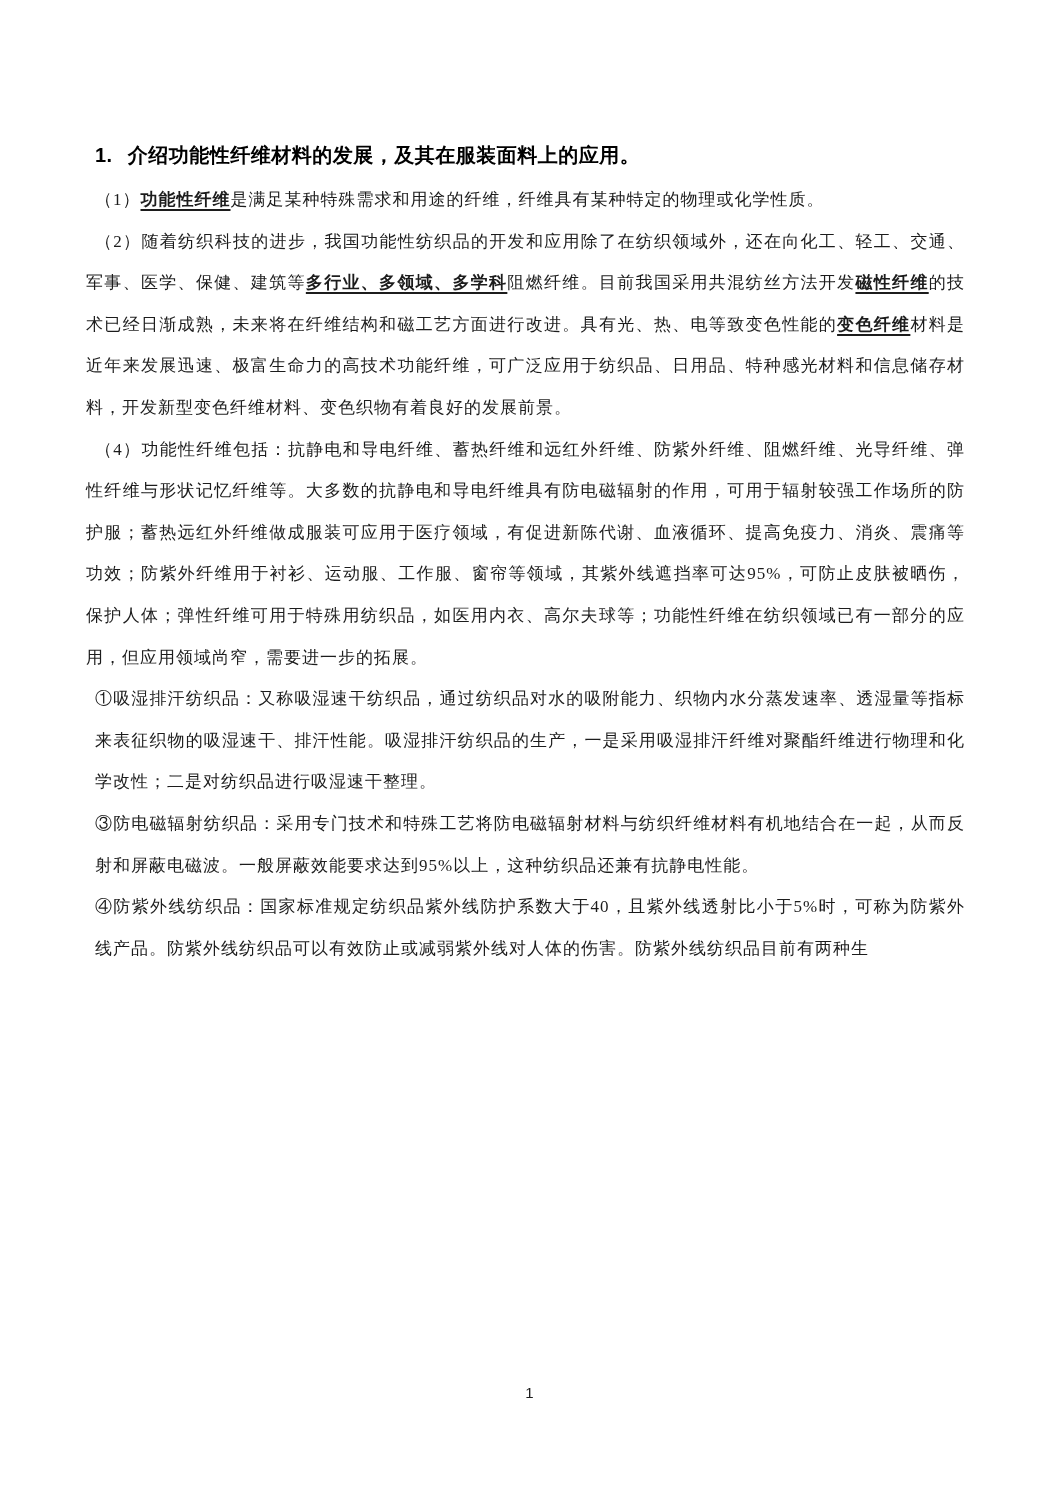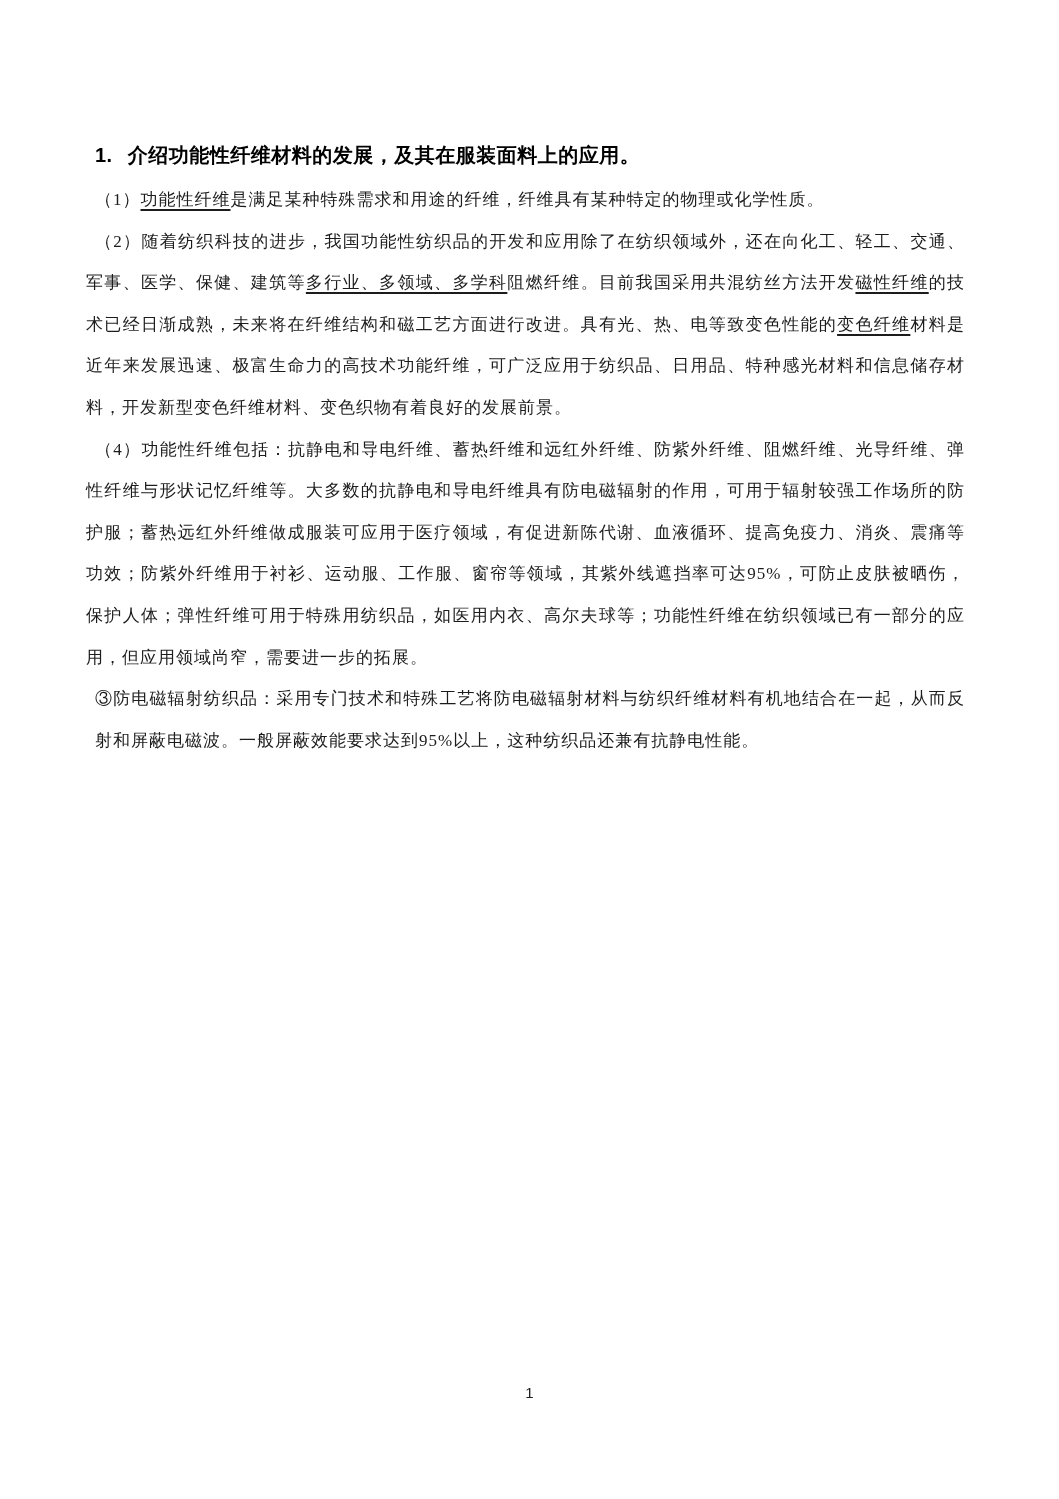--- a/index.html
+++ b/index.html
@@ -43,21 +43,21 @@
     text-justify: inter-ideograph;
     word-break: break-all;
   }
   .indent-first {
     text-indent: 9px;
   }
   .indent-all {
     padding-left: 9px;
   }
   .bu {
-    font-weight: 400;
+    font-weight: 700;
     text-decoration: underline;
     text-underline-offset: 4px;
     text-decoration-thickness: 1.5px;
   }
   .page-number {
     position: absolute;
     top: 1384px;
     left: 0;
     width: 1059px;
     text-align: center;
@@ -73,20 +73,22 @@
 
   <h1 class="doc-title"><span class="title-num">1.</span><span>介绍功能性纤维材料的发展，及其在服装面料上的应用。</span></h1>
 
   <p class="para indent-first"><span>（1）</span><span class="bu">功能性纤维</span><span>是满足某种特殊需求和用途的纤维，纤维具有某种特定的物理或化学性质。</span></p>
 
   <p class="para indent-first"><span>（2）随着纺织科技的进步，我国功能性纺织品的开发和应用除了在纺织领域外，还在向化工、轻工、交通、军事、医学、保健、建筑等</span><span class="bu">多行业、多领域、多学科</span><span>阻燃纤维。目前我国采用共混纺丝方法开发</span><span class="bu">磁性纤维</span><span>的技术已经日渐成熟，未来将在纤维结构和磁工艺方面进行改进。具有光、热、电等致变色性能的</span><span class="bu">变色纤维</span><span>材料是近年来发展迅速、极富生命力的高技术功能纤维，可广泛应用于纺织品、日用品、特种感光材料和信息储存材料，开发新型变色纤维材料、变色织物有着良好的发展前景。</span></p>
 
 
   <p class="para indent-first"><span>（4）功能性纤维包括：抗静电和导电纤维、蓄热纤维和远红外纤维、防紫外纤维、阻燃纤维、光导纤维、弹性纤维与形状记忆纤维等。大多数的抗静电和导电纤维具有防电磁辐射的作用，可用于辐射较强工作场所的防护服；蓄热远红外纤维做成服装可应用于医疗领域，有促进新陈代谢、血液循环、提高免疫力、消炎、震痛等功效；防紫外纤维用于衬衫、运动服、工作服、窗帘等领域，其紫外线遮挡率可达95%，可防止皮肤被晒伤，保护人体；弹性纤维可用于特殊用纺织品，如医用内衣、高尔夫球等；功能性纤维在纺织领域已有一部分的应用，但应用领域尚窄，需要进一步的拓展。</span></p>
 
+  <p class="para indent-all"><span>①吸湿排汗纺织品：又称吸湿速干纺织品，通过纺织品对水的吸附能力、织物内水分蒸发速率、透湿量等指标来表征织物的吸湿速干、排汗性能。吸湿排汗纺织品的生产，一是采用吸湿排汗纤维对聚酯纤维进行物理和化学改性；二是对纺织品进行吸湿速干整理。</span></p>
 
 
   <p class="para indent-all"><span>③防电磁辐射纺织品：采用专门技术和特殊工艺将防电磁辐射材料与纺织纤维材料有机地结合在一起，从而反射和屏蔽电磁波。一般屏蔽效能要求达到95%以上，这种纺织品还兼有抗静电性能。</span></p>
 
+  <p class="para indent-all"><span>④防紫外线纺织品：国家标准规定纺织品紫外线防护系数大于40，且紫外线透射比小于5%时，可称为防紫外线产品。防紫外线纺织品可以有效防止或减弱紫外线对人体的伤害。防紫外线纺织品目前有两种生</span></p>
 
 </div>
 
 <div class="page-number">1</div>
 
 </body></html>

